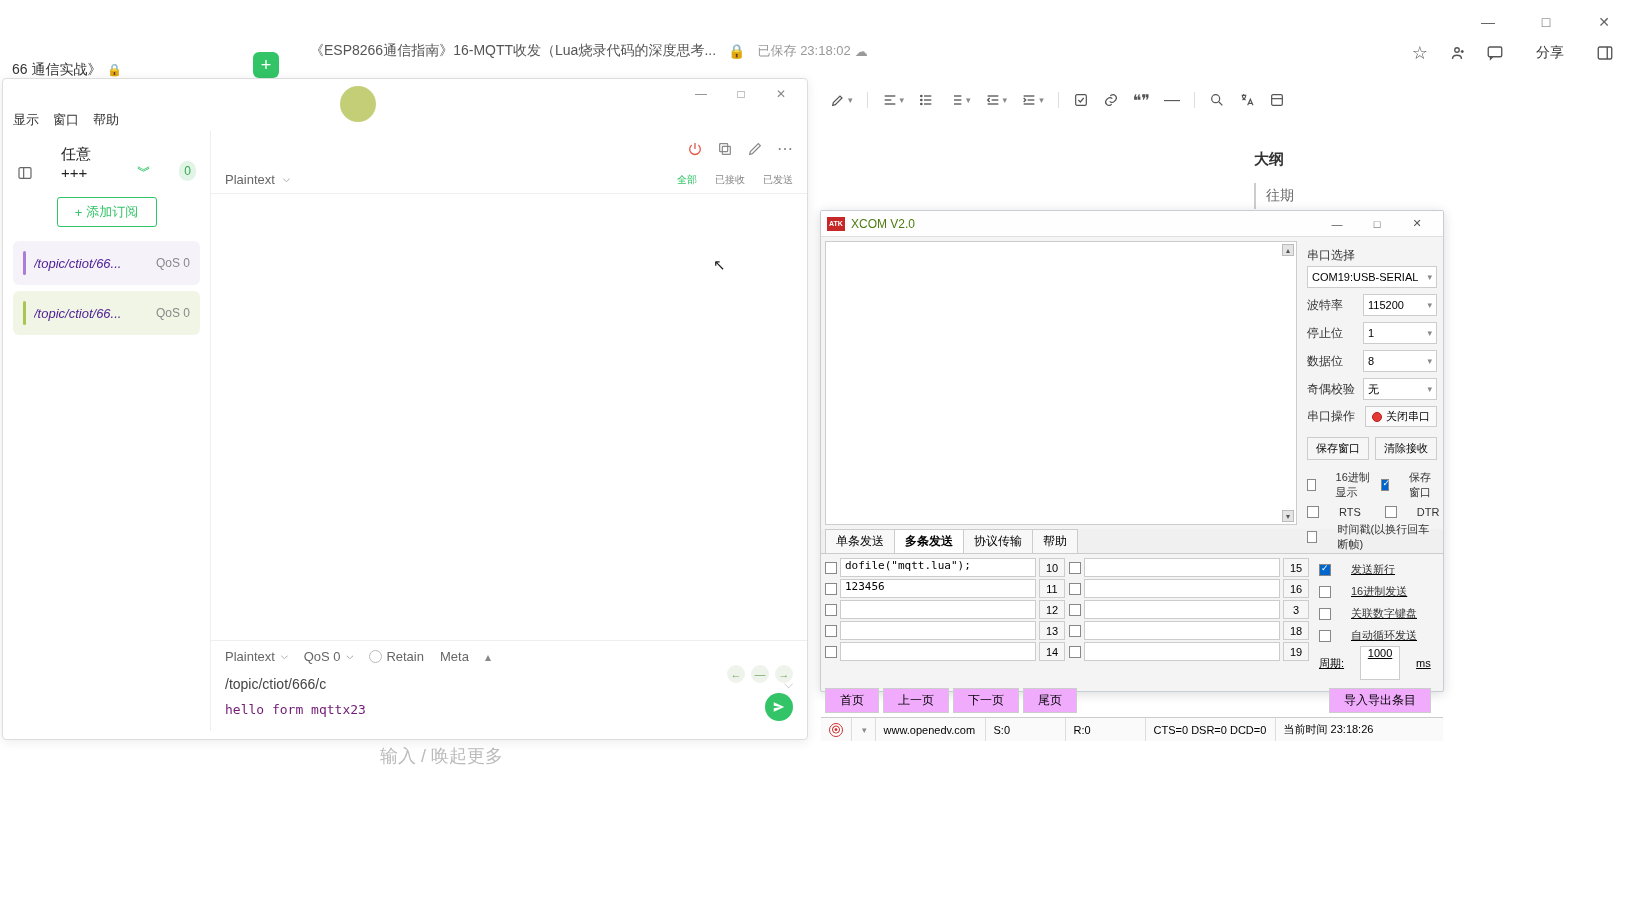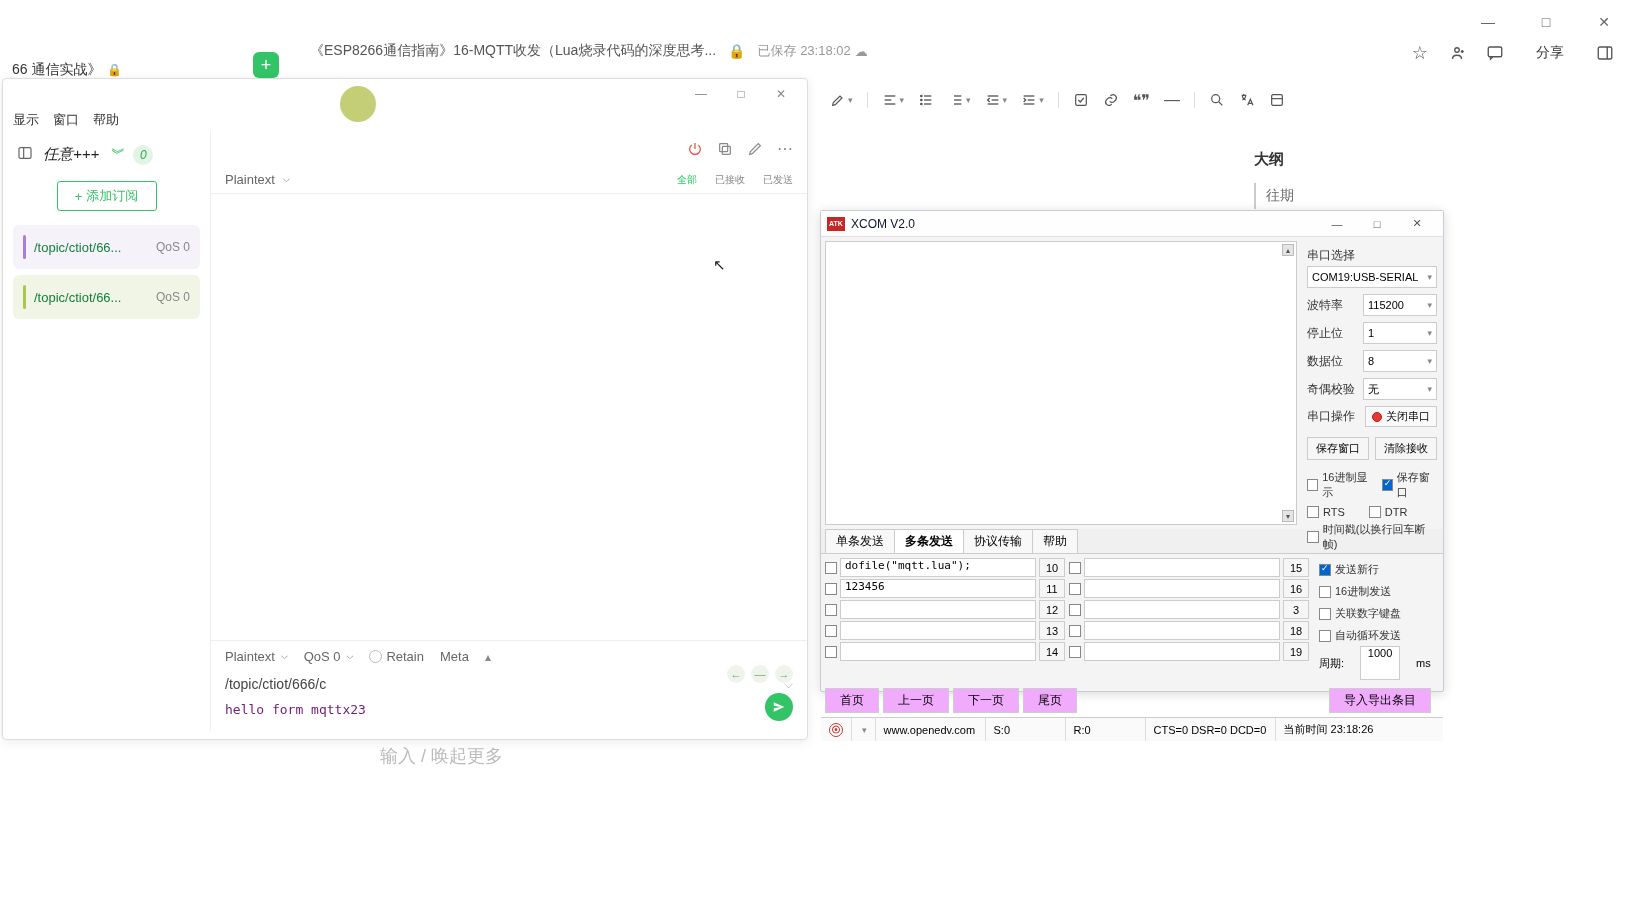--- a/index.html
+++ b/index.html
@@ -31,33 +31,33 @@
 .outline-item { font-size: 14px; color: #666; padding: 4px 0 4px 10px; border-left: 2px solid #ccc; }
 
 
 .mqtt-win { position: absolute; top: 78px; left: 2px; width: 806px; height: 662px; background: #fff; border: 1px solid #ddd; border-radius: 4px; box-shadow: 0 2px 12px rgba(0,0,0,0.08); }
 .mqtt-titlebar { height: 30px; display: flex; align-items: center; justify-content: flex-end; padding: 0 8px; gap: 4px; }
 .mqtt-tb-btn { width: 36px; height: 24px; display: flex; align-items: center; justify-content: center; color: #888; font-size: 12px; cursor: pointer; }
 .mqtt-menu { display: flex; gap: 14px; padding: 2px 10px; font-size: 13px; color: #333; }
 .mqtt-body { display: flex; height: calc(100% - 60px); }
 .mqtt-left { width: 208px; border-right: 1px solid #eee; padding: 8px 0; }
 .mqtt-right { flex: 1; display: flex; flex-direction: column; }
-.conn-header { display: flex; align-items: flex-start; gap: 10px; padding: 6px 14px; font-style: italic; }
+.conn-header { display: flex; align-items: flex-end; gap: 28px; padding: 6px 14px; }
 .conn-panel-icon { color: #666; font-size: 16px; }
 .conn-name { font-size: 15px; color: #222; }
 .chevron-dbl { color: #33c467; font-size: 14px; }
 .conn-badge { background: #e1f4e6; color: #33a94f; width: 20px; height: 20px; border-radius: 10px; font-size: 12px; display: flex; align-items: center; justify-content: center; }
 .sub-btn { margin: 10px auto 14px; width: 100px; height: 30px; border: 1px solid #33c467; color: #33c467; background: #fff; border-radius: 3px; font-size: 13px; display: flex; align-items: center; justify-content: center; gap: 4px; cursor: pointer; }
 .topic-item { margin: 6px 10px; padding: 10px; border-radius: 6px; display: flex; align-items: center; justify-content: space-between; font-size: 13px; }
 .topic-item.purple { background: #f5f2f9; }
 .topic-item.green { background: #f1f5e6; }
 .topic-bar { width: 3px; height: 24px; border-radius: 2px; }
 .topic-item.purple .topic-bar { background: #a87ed6; }
 .topic-item.green .topic-bar { background: #a9c552; }
-.topic-text { flex: 1; margin-left: 8px; color: #15803d; overflow: hidden; text-overflow: ellipsis; white-space: nowrap; }
+.topic-text { flex: 1; margin-left: 8px; color: #4c1d95; overflow: hidden; text-overflow: ellipsis; white-space: nowrap; font-style: italic; }
 .topic-qos { color: #888; font-size: 12px; }
 .mqtt-header-row { display: flex; align-items: center; justify-content: flex-end; padding: 8px 14px; gap: 14px; }
 .mqtt-header-icon { color: #888; font-size: 16px; cursor: pointer; }
 .power-icon { color: #e25c4a; }
 .filter-row { display: flex; align-items: center; justify-content: space-between; padding: 6px 14px; border-bottom: 1px solid #eee; }
 .enc-sel { display: flex; align-items: center; gap: 6px; font-size: 13px; color: #666; cursor: pointer; }
 .filter-tabs { display: flex; gap: 18px; font-size: 10px; }
 .filter-tab { color: #888; cursor: pointer; }
 .filter-tab.active { color: #33c467; }
 .msg-area { flex: 1; position: relative; }
@@ -72,49 +72,49 @@
 .payload-input { font-size: 13px; color: #701a75; font-family: monospace; padding: 6px 0; }
 .nav-dots { position: absolute; right: 14px; bottom: 48px; display: flex; gap: 6px; }
 .nav-dot { width: 18px; height: 18px; border-radius: 50%; background: #eef4ec; display: flex; align-items: center; justify-content: center; font-size: 11px; color: #7aa863; }
 .send-btn { position: absolute; right: 14px; bottom: 10px; width: 28px; height: 28px; border-radius: 50%; background: #33c467; color: #fff; display: flex; align-items: center; justify-content: center; cursor: pointer; }
 .green-drag { position: absolute; top: 86px; left: 340px; width: 36px; height: 36px; border-radius: 50%; background: #bcc968; opacity: 0.9; z-index: 50; }
 
 
 .xcom-win { position: absolute; top: 210px; left: 820px; width: 624px; height: 482px; background: #f4f4f4; border: 1px solid #c7cdd4; border-radius: 2px; box-shadow: 0 2px 12px rgba(0,0,0,0.15); font-family: "SimSun", monospace, sans-serif; }
 .xcom-tb { height: 26px; display: flex; align-items: center; padding: 0 6px; background: #fefefe; border-bottom: 1px solid #e0e0e0; }
 .xcom-logo { width: 18px; height: 14px; background: #c62828; color: #fff; font-size: 7px; font-weight: bold; display: flex; align-items: center; justify-content: center; margin-right: 6px; }
-.xcom-title { font-size: 12px; color: #0f172a; flex: 1; }
+.xcom-title { font-size: 12px; color: #4d7c0f; flex: 1; }
 .xcom-wb { width: 40px; height: 20px; display: flex; align-items: center; justify-content: center; color: #555; font-size: 11px; cursor: pointer; }
 .xcom-body { display: flex; height: 292px; }
 .xcom-terminal { flex: 1; background: #fff; border: 1px solid #ccc; margin: 4px; position: relative; }
 .xcom-side { width: 142px; padding: 4px 6px; font-size: 12px; }
 .side-label { color: #333; margin: 6px 0 2px; font-size: 12px; }
 .side-select { width: 100%; height: 22px; border: 1px solid #ccc; background: #fff; font-size: 11px; padding: 0 4px; display: flex; align-items: center; justify-content: space-between; }
 .side-row { display: flex; align-items: center; justify-content: space-between; margin-top: 6px; }
 .side-row .side-label { margin: 0; }
 .side-row .side-select { width: 74px; }
 .port-btn { display: flex; align-items: center; gap: 4px; padding: 2px 6px; border: 1px solid #ccc; background: #fafafa; font-size: 11px; cursor: pointer; }
 .red-dot { width: 10px; height: 10px; border-radius: 50%; background: #e53935; border: 1px solid #b71c1c; }
 .btn-pair { display: flex; gap: 6px; margin-top: 10px; }
 .small-btn { flex: 1; padding: 3px 0; border: 1px solid #ccc; background: #f6f6f6; font-size: 11px; text-align: center; cursor: pointer; }
-.chk-row { display: flex; align-items: center; gap: 4px; font-size: 11px; color: #333; margin-top: 4px; }
+.chk-row { display: flex; align-items: center; gap: 20px; font-size: 11px; color: #333; margin-top: 4px; }
 .chk { width: 12px; height: 12px; border: 1px solid #888; background: #fff; }
 .chk.checked { background: #0066cc; position: relative; }
 .chk.checked::after { content: "✓"; color: #fff; font-size: 9px; position: absolute; top: -2px; left: 1px; }
 .scroll-arrow { position: absolute; right: 2px; width: 12px; height: 12px; background: #e4e4e4; border: 1px solid #bbb; font-size: 8px; display: flex; align-items: center; justify-content: center; color: #555; }
 .xcom-tabs { display: flex; border-bottom: 1px solid #ccc; padding-left: 4px; font-size: 12px; background: #f0f0f0; }
 .xcom-tab { padding: 3px 10px; border: 1px solid #ccc; border-bottom: none; background: #f8f8f8; margin-right: -1px; cursor: pointer; }
 .xcom-tab.active { background: #fff; font-weight: bold; }
 .send-grid { display: flex; padding: 4px; gap: 4px; }
 .send-col { display: flex; flex-direction: column; gap: 2px; }
 .send-row { display: flex; align-items: center; gap: 3px; }
 .send-chk { width: 12px; height: 12px; border: 1px solid #888; background: #fff; }
 .send-input { height: 19px; border: 1px solid #ccc; background: #fff; font-size: 11px; padding: 0 4px; font-family: monospace; }
 .send-num { width: 26px; height: 19px; border: 1px solid #ccc; background: #f6f6f6; font-size: 11px; display: flex; align-items: center; justify-content: center; }
-.send-opts { display: flex; flex-direction: column; gap: 3px; padding-left: 6px; }
+.send-opts { display: flex; flex-direction: column; gap: 3px; padding-left: 6px; text-decoration: underline; }
 .period-row { display: flex; align-items: center; gap: 16px; font-size: 11px; }
 .period-input { width: 40px; height: 34px; border: 1px solid #ccc; background: #fff; font-size: 11px; text-align: center; }
 .nav-row { display: flex; align-items: center; justify-content: center; gap: 4px; padding: 4px; }
 .nav-btn { padding: 3px 14px; border: 1px solid #ccc; background: #f0abfc; font-size: 12px; cursor: pointer; }
 .export-btn { margin-left: auto; margin-right: 8px; }
 .status-bar { display: flex; align-items: center; border-top: 1px solid #ccc; background: #fafafa; height: 24px; font-size: 11px; }
 .status-cell { padding: 0 8px; border-right: 1px solid #ddd; height: 100%; display: flex; align-items: center; }
 .status-icon { width: 14px; height: 14px; border-radius: 50%; border: 1px solid #c33; background: #fff; display: flex; align-items: center; justify-content: center; color: #c33; font-size: 9px; font-weight: bold; }
 
 

